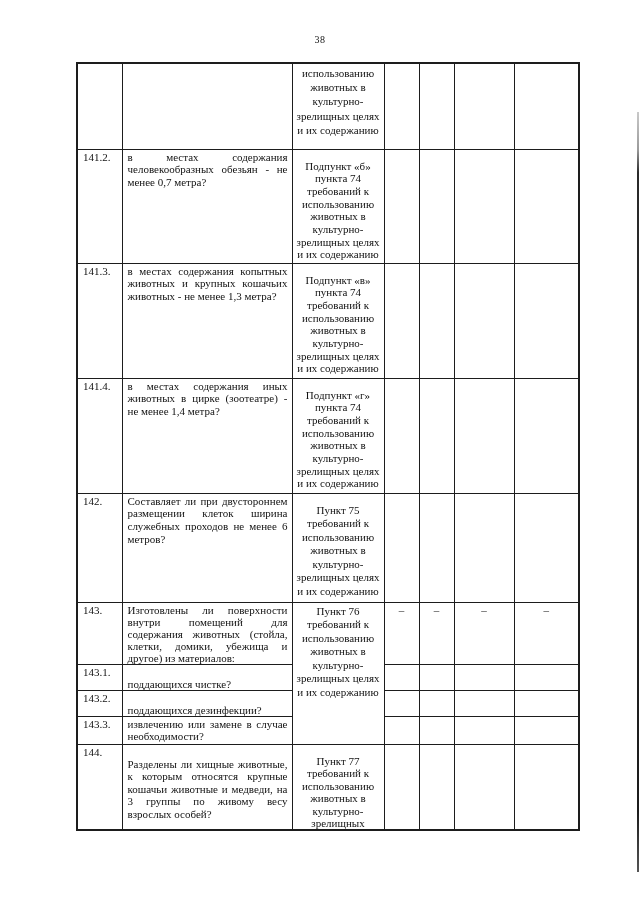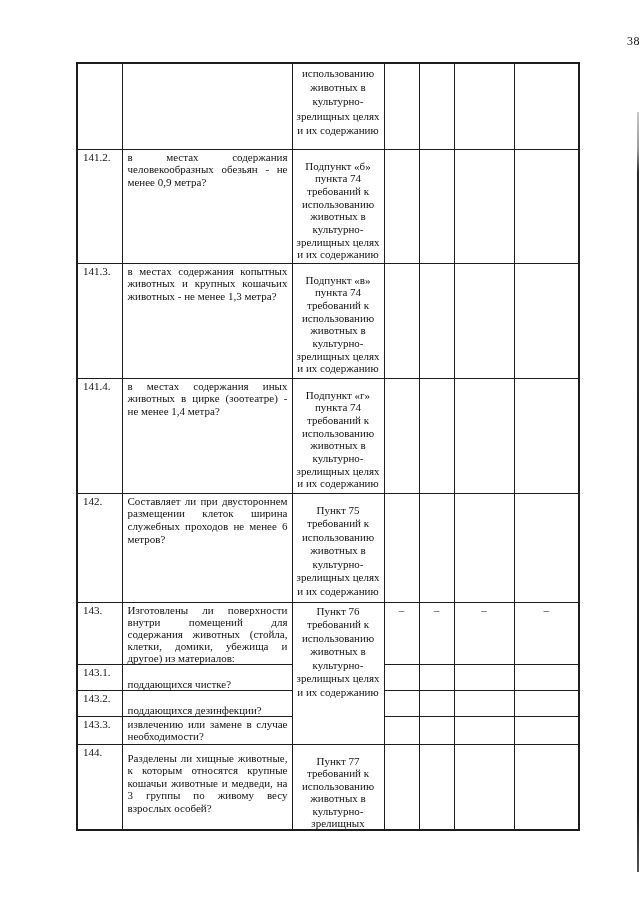--- a/index.html
+++ b/index.html
@@ -6,21 +6,21 @@
   body{
     width:640px;height:905px;
     background:#ffffff;
     font-family:"Liberation Serif","DejaVu Serif",serif;
     color:#121212;
     position:relative;
     overflow:hidden;
   }
   .page-number{
     position:absolute;top:34px;left:0;width:640px;
-    text-align:right;font-size:12px;letter-spacing:.5px;
+    text-align:center;font-size:10px;letter-spacing:.5px;
   }
   table.checklist{
     position:absolute;left:76px;top:62px;
     border-collapse:collapse;table-layout:fixed;
     width:502px;
     font-size:11px;
   }
   table.checklist{border:2px solid #1d1d1d;}
   td{
     border:1px solid #1d1d1d;
@@ -38,21 +38,21 @@
   tr.r2{height:115px;}
   tr.r3{height:115px;}
   tr.r4{height:109px;} tr.r4 td.ref{line-height:13.5px;}
   tr.r5{height:61px;}  tr.r5 td.q{line-height:12.1px;margin-top:28px;}
   td.ref-span{line-height:13.6px;padding-top:2px;}
   tr.r6{height:14px;}  tr.r7{height:14px;}
   tr.r6 td, tr.r7 td{line-height:12px;}
   tr.r6 td.q, tr.r7 td.q{padding-top:13px;}
   tr.r8{height:28px;}  tr.r8 td{line-height:12.4px;}
   tr.r9{height:75px;}
-  tr.r9 td.q{padding-top:7px;line-height:12.4px;}
+  tr.r9 td.q{padding-top:13px;line-height:12.4px;}
   tr.r9 td.ref{line-height:12.4px;}
   .scan-edge{
     position:absolute;right:1px;top:112px;width:2px;height:760px;
     background:linear-gradient(to bottom,#c9c9c9 0%,#9a9a9a 5%,#2a2a2a 8%,#1c1c1c 92%,#555 100%);
   }
 </style>
 </head>
 <body>
 
 <div class="page-number">38</div>
@@ -72,21 +72,21 @@
       <td class="num"></td>
       <td class="q"></td>
       <td class="ref">использованию животных в культурно-зрелищных целях и их содержанию</td>
       <td class="mark"></td>
       <td class="mark"></td>
       <td class="mark"></td>
       <td class="mark"></td>
     </tr>
     <tr class="r1">
       <td class="num">141.2.</td>
-      <td class="q">в местах содержания человекообразных обезьян - не менее 0,9 метра?</td>
+      <td class="q">в местах содержания человекообразных обезьян - не менее 0,7 метра?</td>
       <td class="ref">Подпункт «б» пункта 74 требований к использованию животных в культурно-зрелищных целях и их содержанию</td>
       <td class="mark"></td>
       <td class="mark"></td>
       <td class="mark"></td>
       <td class="mark"></td>
     </tr>
     <tr class="r2">
       <td class="num">141.3.</td>
       <td class="q">в местах содержания копытных животных и крупных кошачьих животных - не менее 1,3 метра?</td>
       <td class="ref">Подпункт «в» пункта 74 требований к использованию животных в культурно-зрелищных целях и их содержанию</td>

